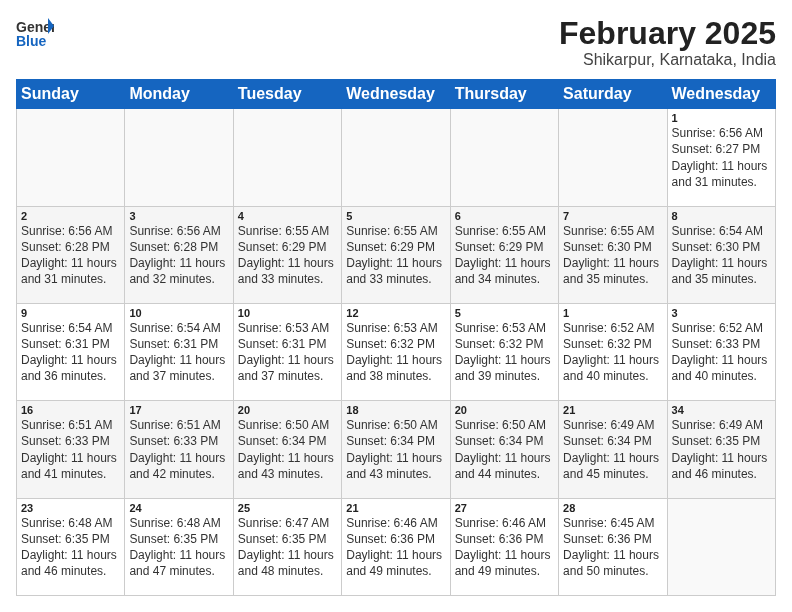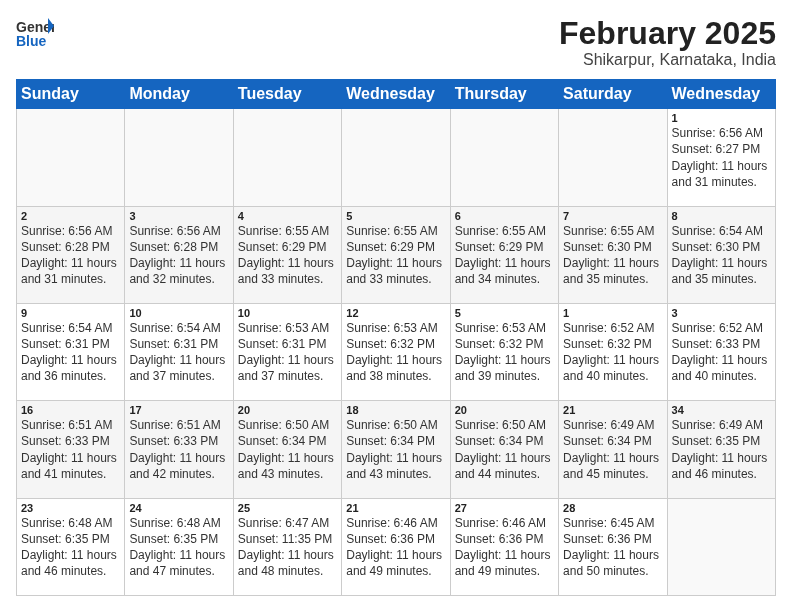--- a/index.html
+++ b/index.html
@@ -306,21 +306,21 @@
           <td>
             <span class="day-number">24</span>
             <div class="day-info" style="white-space: pre-line;">Sunrise: 6:48 AM
 Sunset: 6:35 PM
 Daylight: 11 hours
 and 47 minutes.</div>
           </td>
           <td>
             <span class="day-number">25</span>
             <div class="day-info" style="white-space: pre-line;">Sunrise: 6:47 AM
-Sunset: 11:35 PM
+Sunset: 6:35 PM
 Daylight: 11 hours
 and 48 minutes.</div>
           </td>
           <td>
             <span class="day-number">21</span>
             <div class="day-info" style="white-space: pre-line;">Sunrise: 6:46 AM
 Sunset: 6:36 PM
 Daylight: 11 hours
 and 49 minutes.</div>
           </td>

